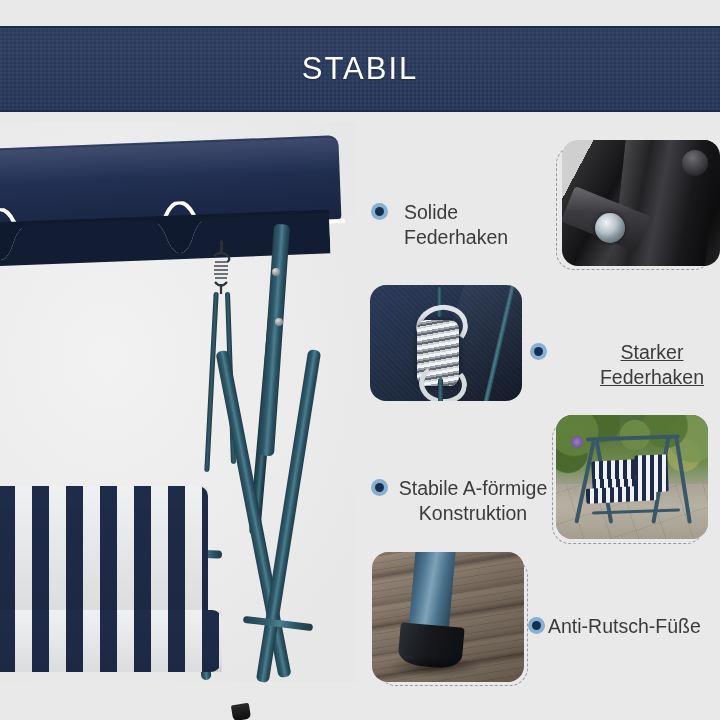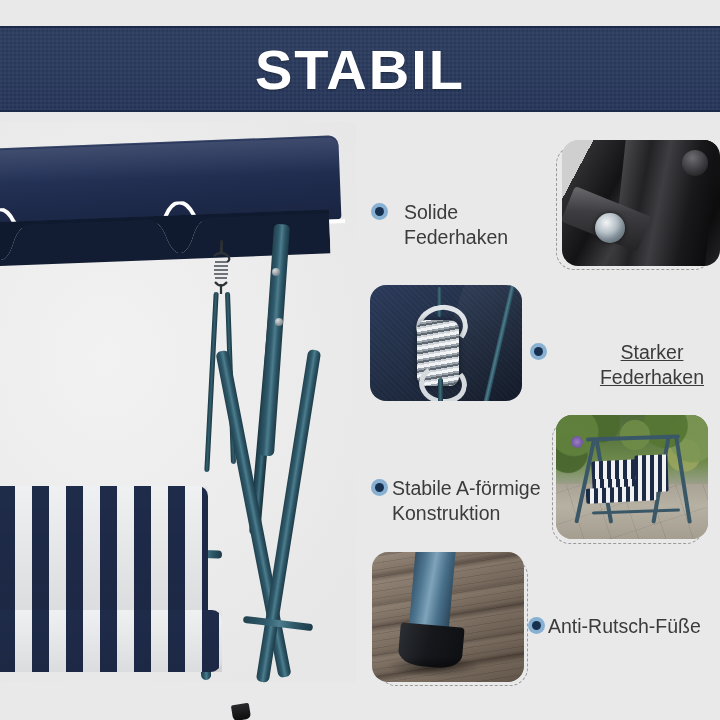--- a/index.html
+++ b/index.html
@@ -32,22 +32,22 @@
       linear-gradient(180deg, #2c3c5e 0%, #2a3a5c 50%, #26355a 100%);
     border-top: 2px solid #1d2b4a;
     border-bottom: 2px solid #1d2b4a;
     box-sizing: border-box;
     display: flex;
     align-items: center;
     justify-content: center;
   }
   .banner-title {
     color: #ffffff;
-    font-size: 56px;
-    font-weight: bold;
+    font-size: 31px;
+    font-weight: normal;
     letter-spacing: 2px;
     font-family: "Liberation Sans", sans-serif;
     text-shadow: 0 1px 2px rgba(0,0,0,0.35);
   }
 
   
   .product-stage {
     position: absolute;
     left: 0;
     top: 112px;
@@ -468,21 +468,21 @@
     <div class="p3-bar" style="left:30%; top:20%; width:4px; height:68%; transform:rotate(-10deg);"></div>
     <div class="p3-bar" style="left:68%; top:16%; width:4px; height:72%; transform:rotate(10deg);"></div>
     <div class="p3-bar" style="left:82%; top:16%; width:4px; height:72%; transform:rotate(-9deg);"></div>
     <div class="p3-bar" style="left:20%; top:17%; width:62%; height:4px; transform:rotate(-2deg);"></div>
     <div class="p3-bar" style="left:24%; top:77%; width:58%; height:3px; transform:rotate(-2deg);"></div>
     <div class="p3-cushion" style="left:24%; top:36%; width:40%; height:26%; transform:rotate(-3deg);"></div>
     <div class="p3-cushion" style="left:20%; top:58%; width:46%; height:12%; transform:rotate(-3deg);"></div>
     <div class="p3-cushion" style="left:52%; top:32%; width:22%; height:30%; transform:rotate(-2deg);"></div>
   </div>
   <div class="bullet" style="left:371px; top:479px;"></div>
-  <div class="callout-text" style="left:392px; top:476px; width:162px; ">Stabile A-förmige
+  <div class="callout-text" style="left:392px; top:476px; width:162px; text-align:center;">Stabile A-förmige
 Konstruktion</div>
 
   <div class="photo-dash" style="left:378px; top:558px; width:150px; height:128px;"></div>
   <div class="photo" style="left:372px; top:552px; width:152px; height:130px;">
     <div class="p4-deck"></div>
     <div class="p4-deckgrain"></div>
     <div class="p4-leg"></div>
     <div class="p4-cap"></div>
     <div class="p4-shadow"></div>
   </div>

